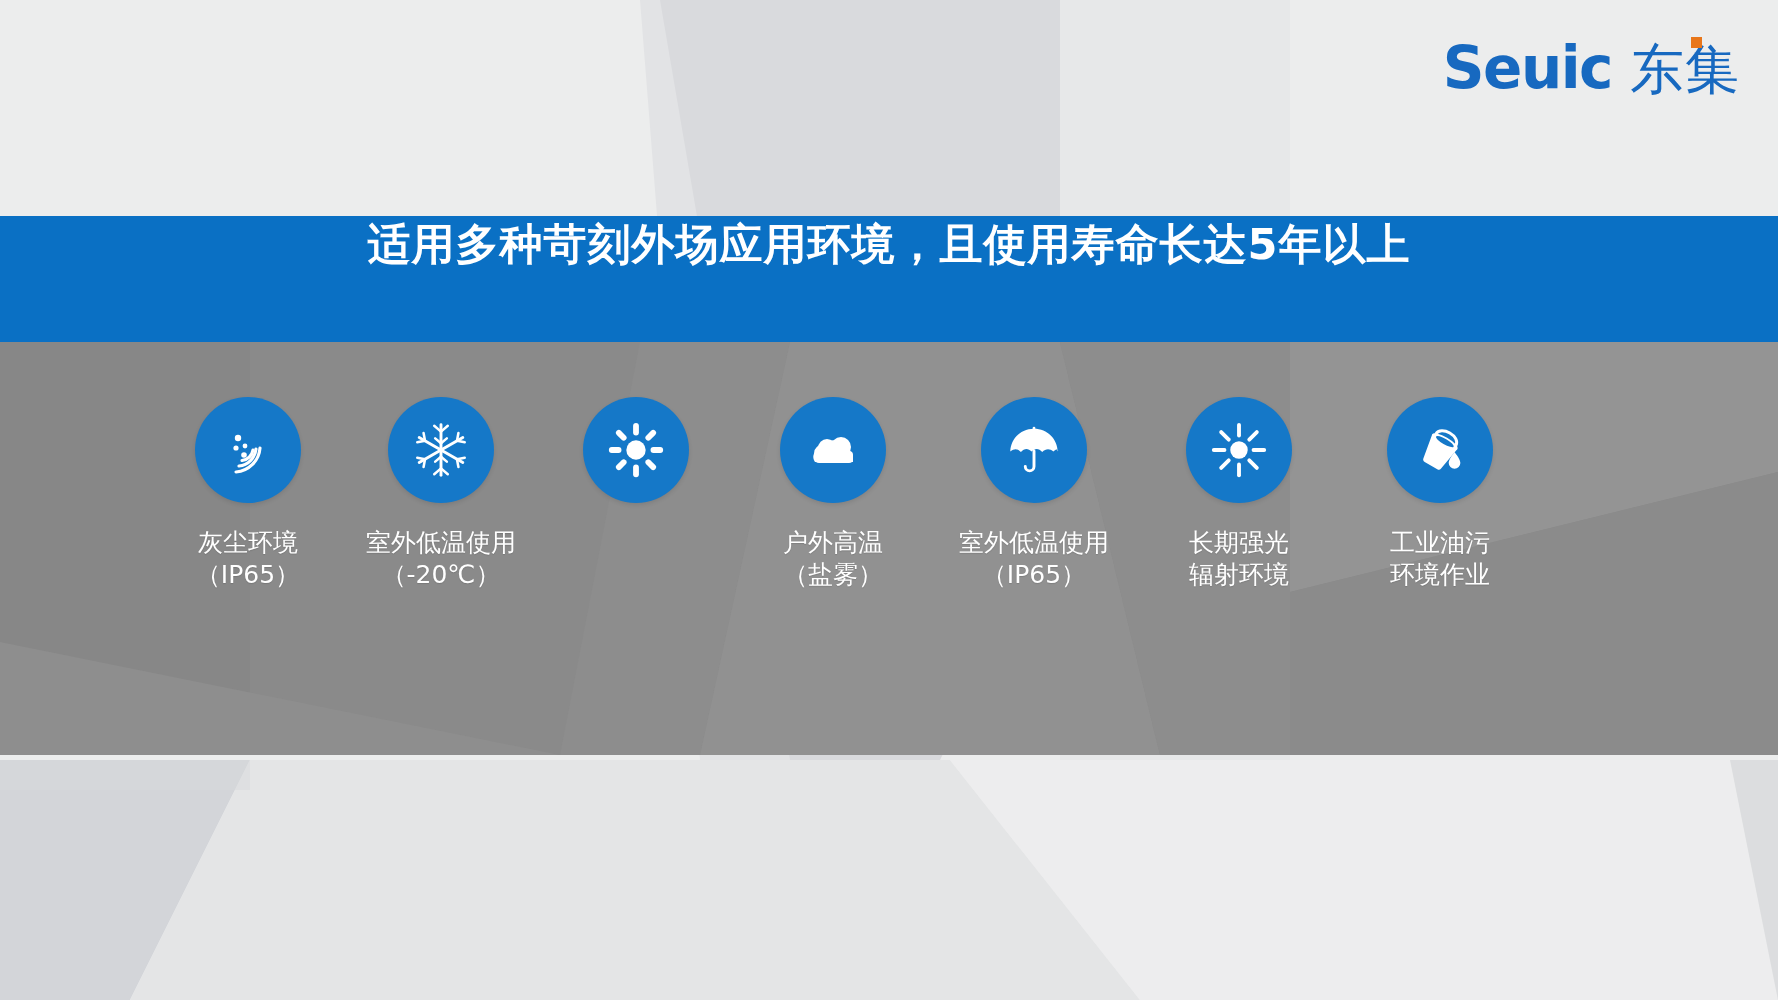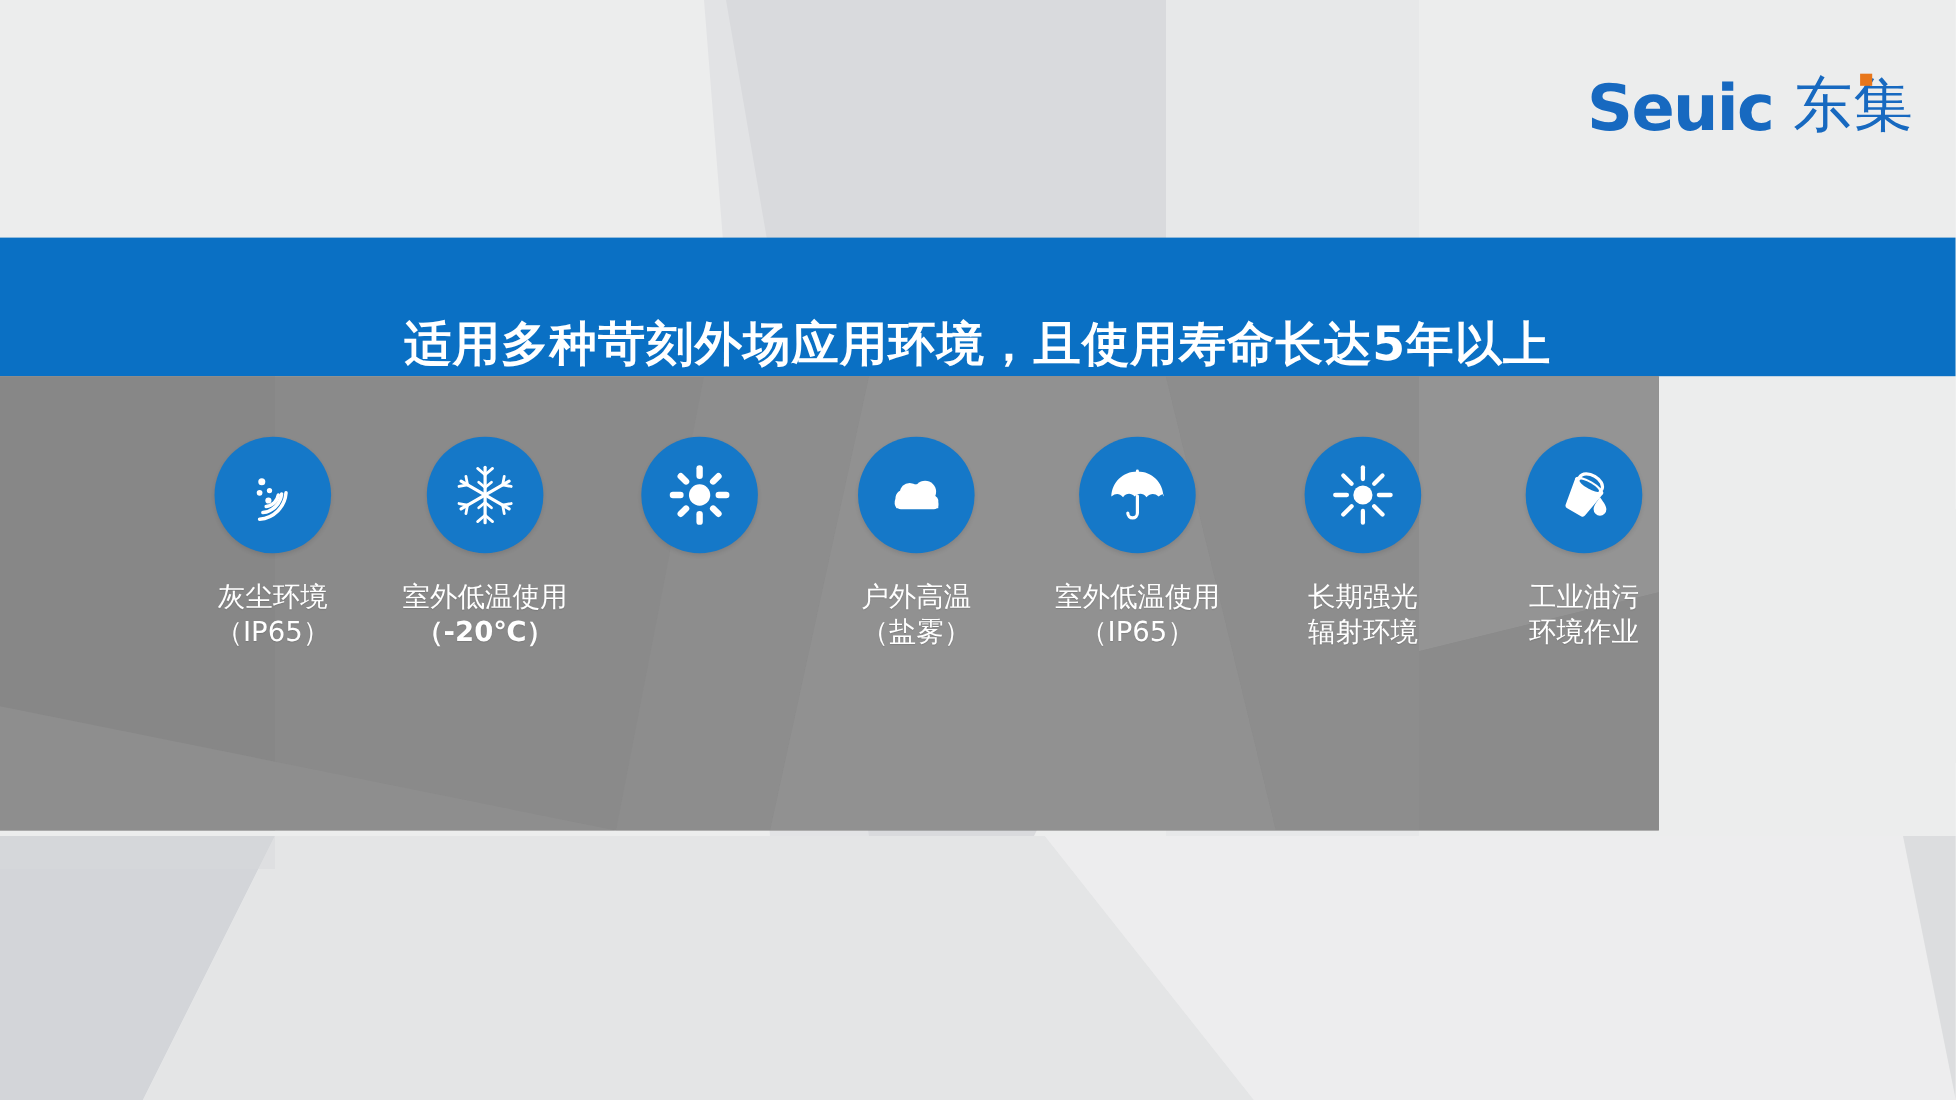--- a/index.html
+++ b/index.html
@@ -16,22 +16,22 @@
     overflow:hidden;
   }
 
   
   .bg-layer { position:absolute; inset:0; pointer-events:none; }
   .bg-layer svg { display:block; width:1778px; height:1000px; }
 
   
   #logo {
     position:absolute;
-    right:38px; top:69px;
-    display:flex; align-items:flex-start;
+    right:38px; top:39px;
+    display:flex; align-items:flex-end;
     line-height:1;
     white-space:nowrap;
   }
   #logo .seuic {
     position:relative;
     font-family:"DejaVu Sans", sans-serif;
     font-weight:700;
     font-size:58px;
     letter-spacing:-1.5px;
     color:#1769c0;
@@ -52,37 +52,37 @@
     letter-spacing:1px;
   }
 
   
   #title-banner {
     position:absolute;
     left:0; top:216px;
     width:1778px; height:126px;
     background:#0a70c4;
     display:flex;
-    align-items:flex-end;
+    align-items:flex-start;
     justify-content:center;
   }
   #title-banner .title-text {
     color:#ffffff;
     font-family:"DejaVu Sans", sans-serif;
     font-weight:700;
     font-size:43px;
     letter-spacing:1px;
     white-space:nowrap;
   }
 
   
   #gray-band {
     position:absolute;
     left:0; top:342px;
-    width:1508px; height:413px;
+    width:1778px; height:413px;
     background:#8a8a8a;
     overflow:hidden;
   }
   #gray-band .band-shapes { position:absolute; inset:0; }
   #gray-band .band-shapes svg { display:block; width:1778px; height:413px; }
 
   
   #feature-row {
     position:absolute;
     left:0; top:0;
@@ -114,21 +114,21 @@
     margin-top:24px;
     text-align:center;
     color:#ffffff;
     font-family:"DejaVu Sans", sans-serif;
     font-size:25px;
     line-height:1.28;
     white-space:nowrap;
     text-shadow:0 1px 1px rgba(0,0,0,0.12);
   }
   .feature .caption .l2 { display:block; }
-  .feature .caption .bold { font-weight:700; }
+  .feature .caption .bold { font-weight:400; }
 
   
   .f0 { margin-left:0px; }
   .f1 { margin-left:-26px; }
   .f2 { margin-left:-24px; }
   .f3 { margin-left:-22px; }
   .f4 { margin-left:-18px; }
   .f5 { margin-left:-18px; }
   .f6 { margin-left:-14px; }
 </style>

